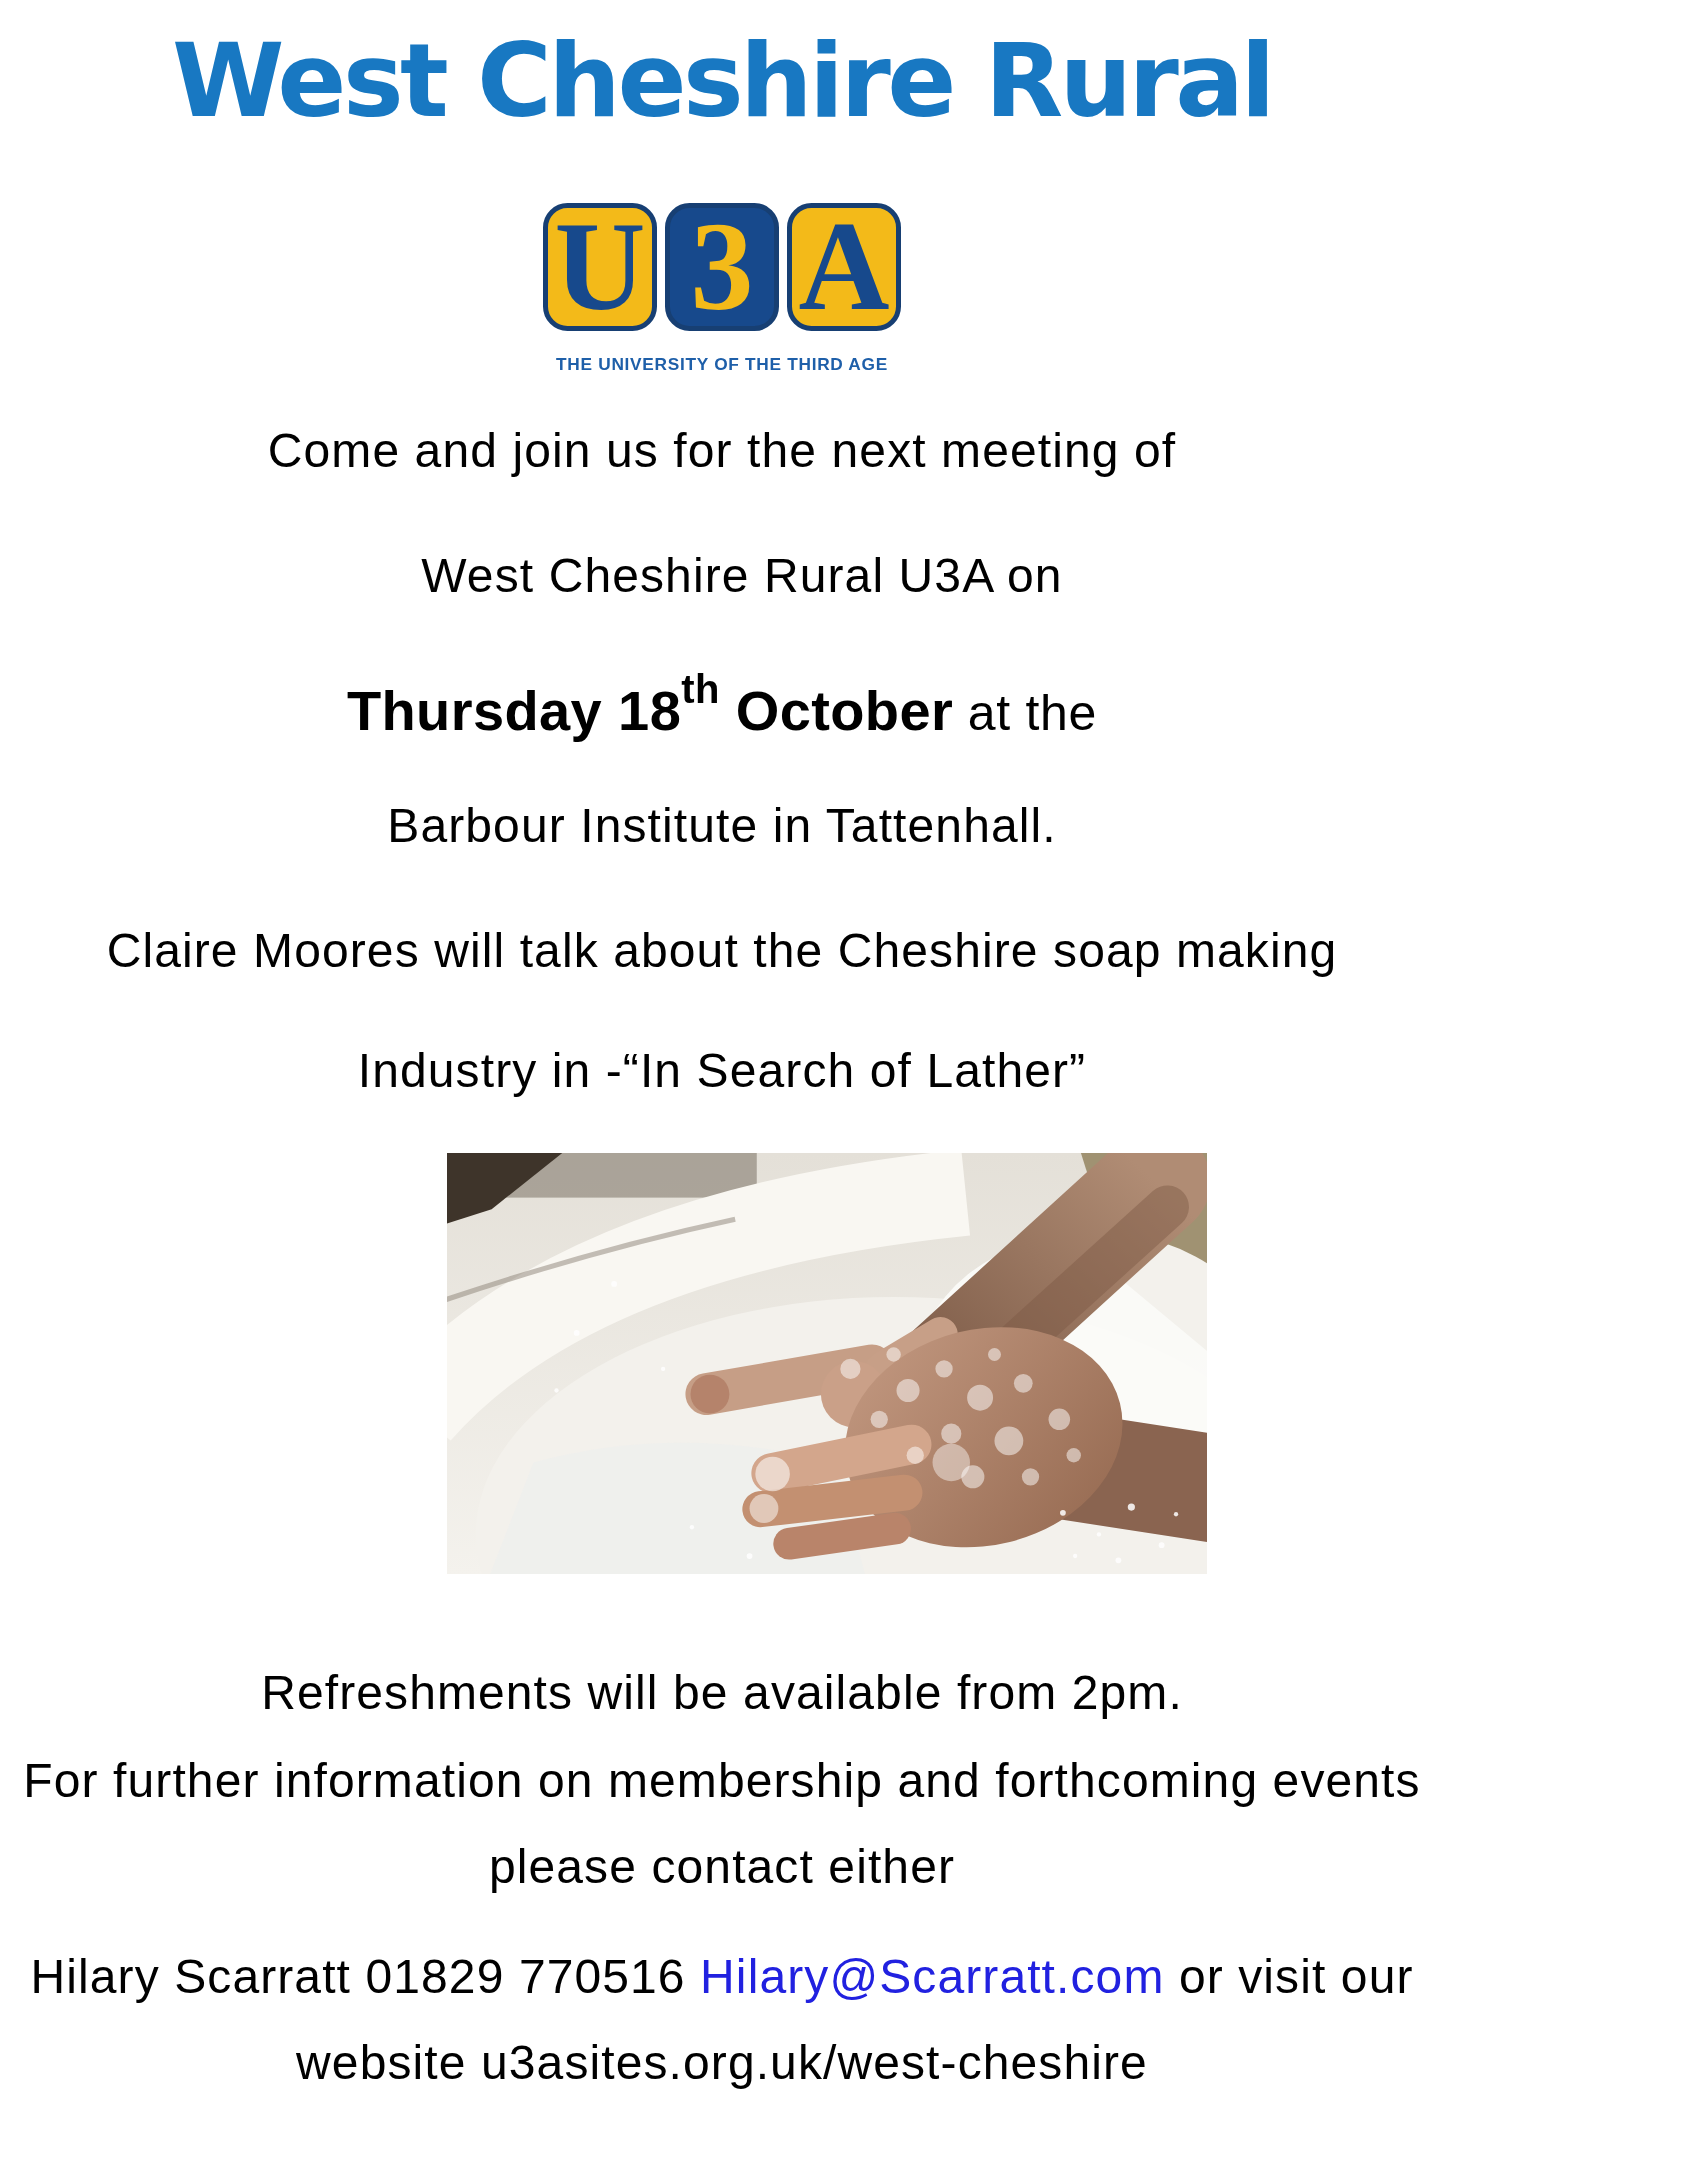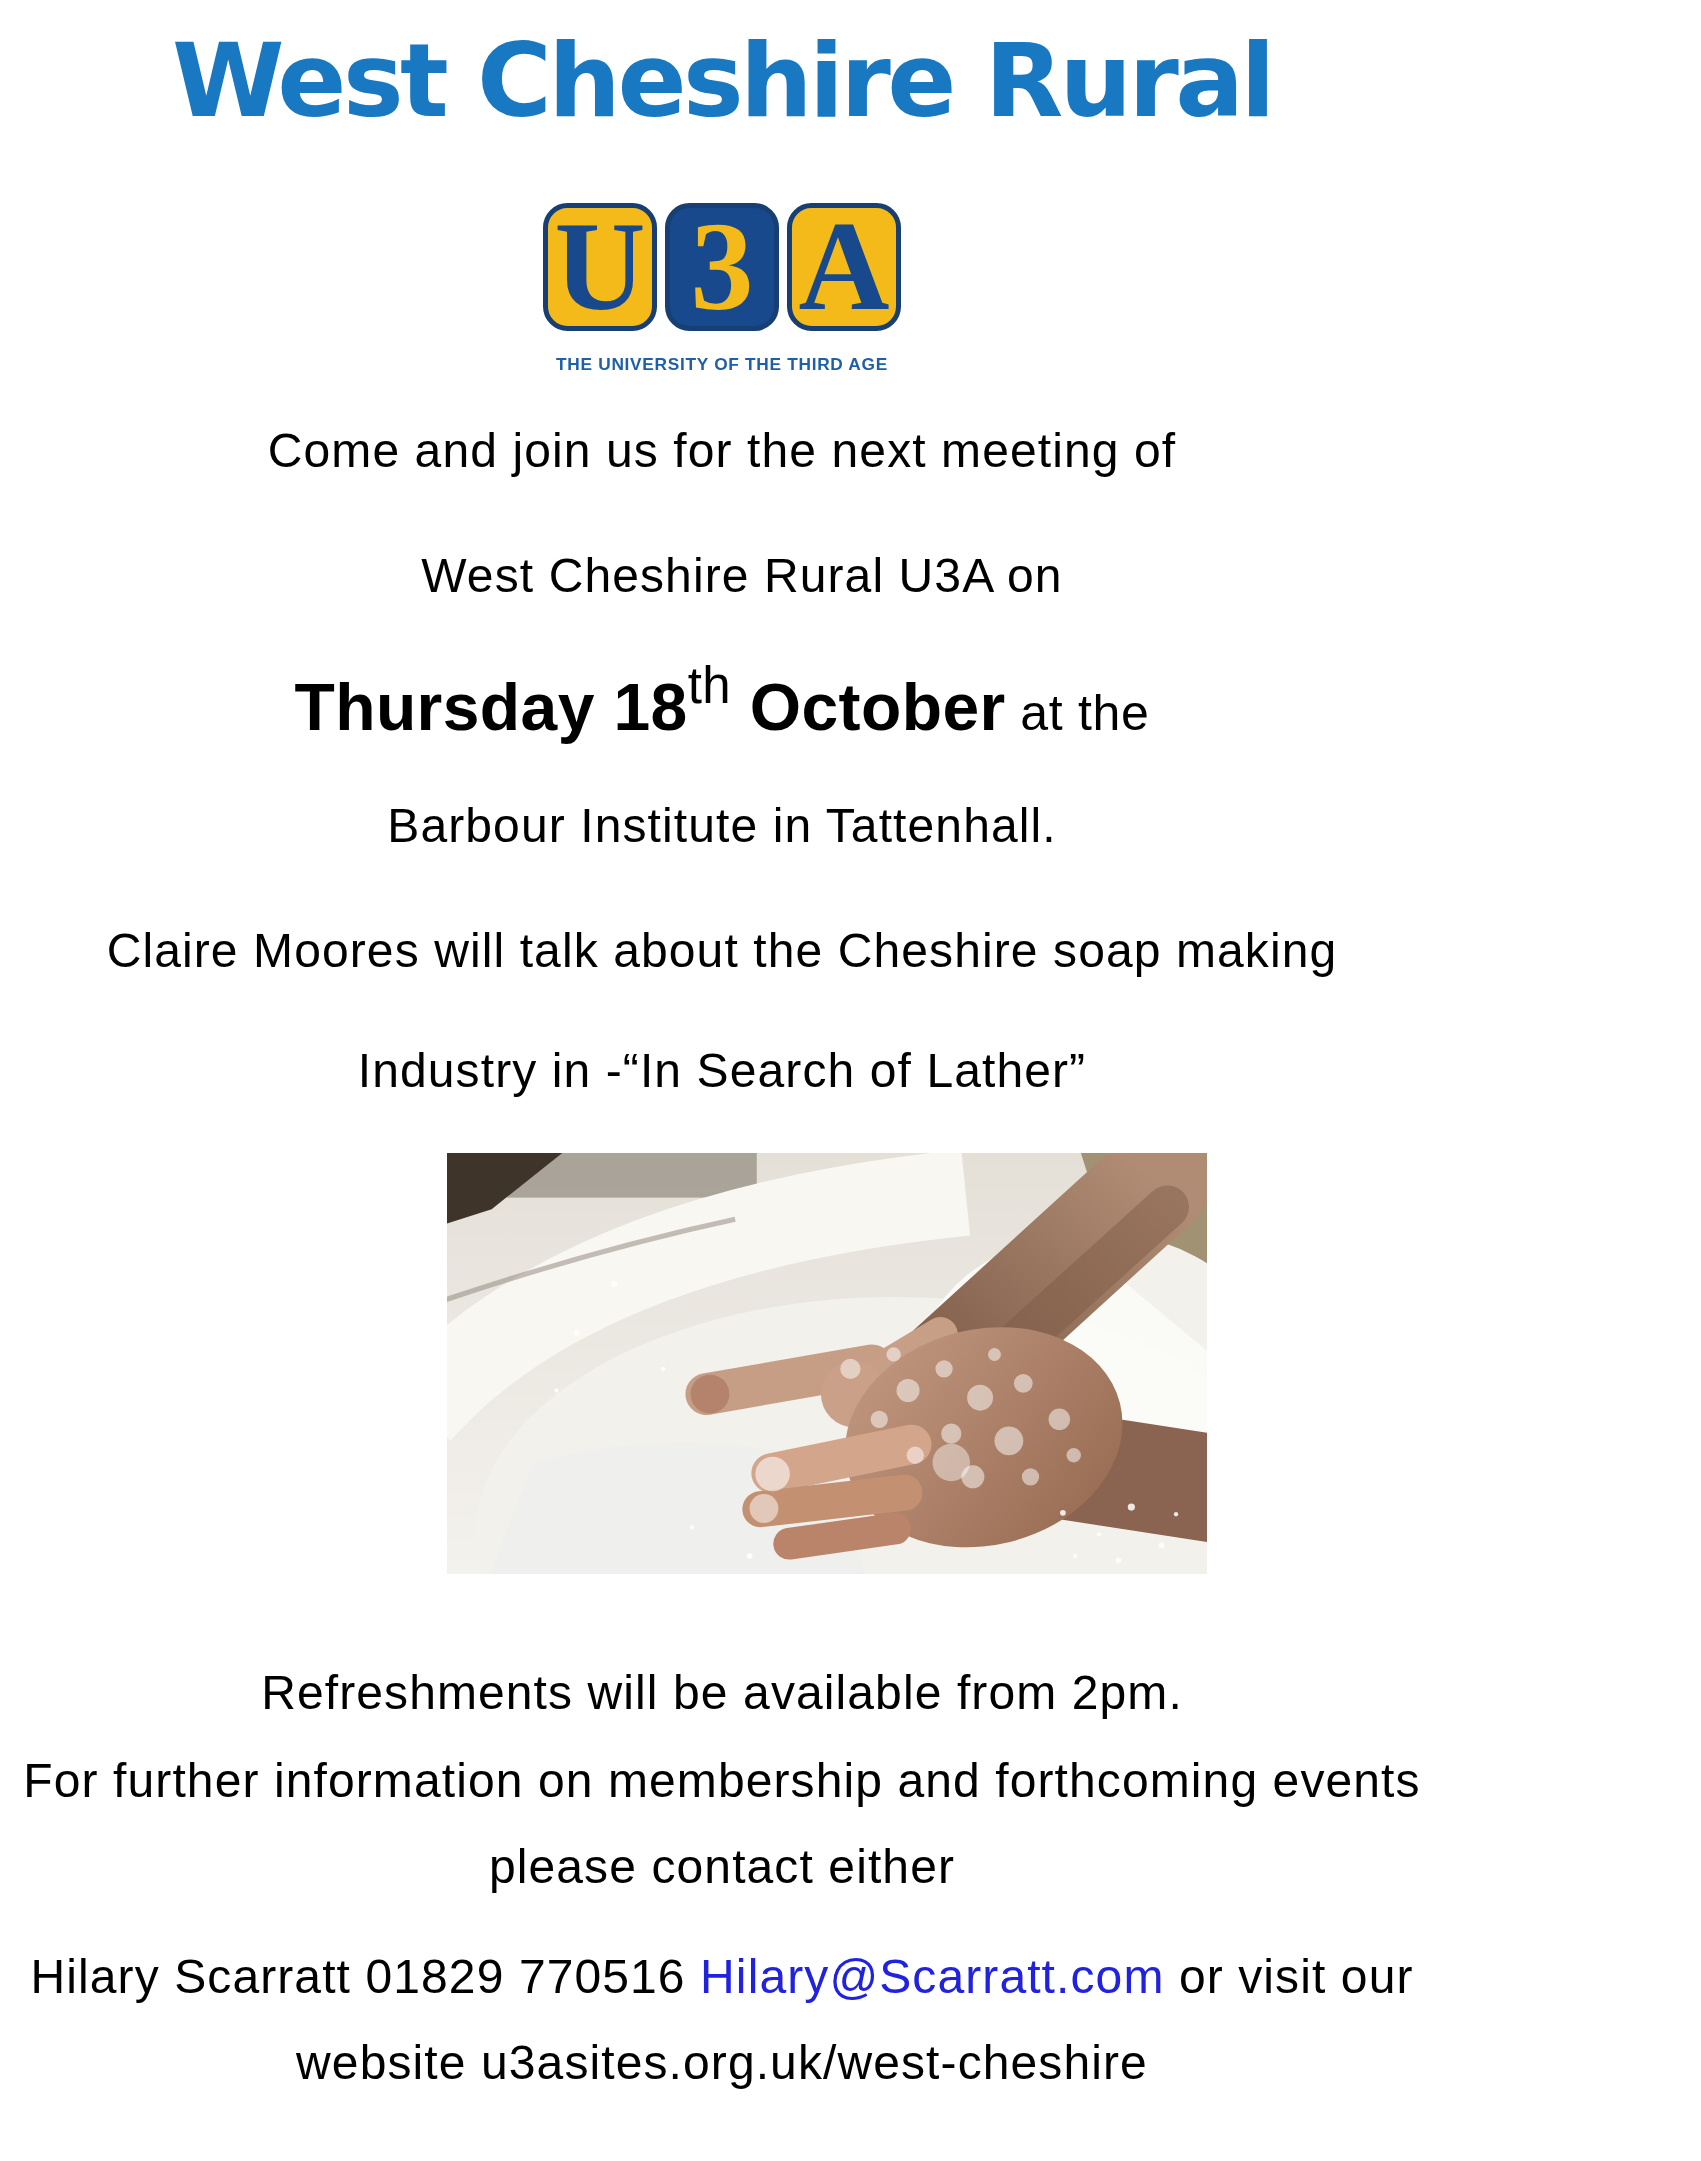--- a/index.html
+++ b/index.html
@@ -58,22 +58,22 @@
     font-size:17.3px;
     font-weight:bold;
     letter-spacing:0.7px;
     color:var(--color-tagline,#1E5FA9);
   }
   
   .body-text{ font-size:48px; letter-spacing:1.1px; }
   .line-intro1{ top:427px; }
   .line-intro2{ top:552px;margin-left:20px; }
   .line-date{ top:674px; font-size:66px; }
-  .date-bold{ font-weight:bold; font-size:66px; letter-spacing:0.4px;}
-  .date-sup{ font-weight:normal; font-size:51px; position:relative; top:-27px; letter-spacing:0.4px;}
+  .date-bold{ font-weight:bold; font-size:56px; letter-spacing:0.4px;}
+  .date-sup{ font-weight:bold; font-size:40px; position:relative; top:-27px; letter-spacing:0.4px;}
   .date-plain{ font-size:50px; letter-spacing:0.7px;}
   .line-venue{ top:802px; }
   .line-talk1{ top:927px; }
   .line-talk2{ top:1047px; }
   .line-refresh{ top:1638px;margin-top:31px; }
   .line-info1{ top:1757px; }
   .line-info2{ top:1843px; }
   .line-contact{ top:1953px; }
   .line-website{ top:2039px; }
   .email-link{

